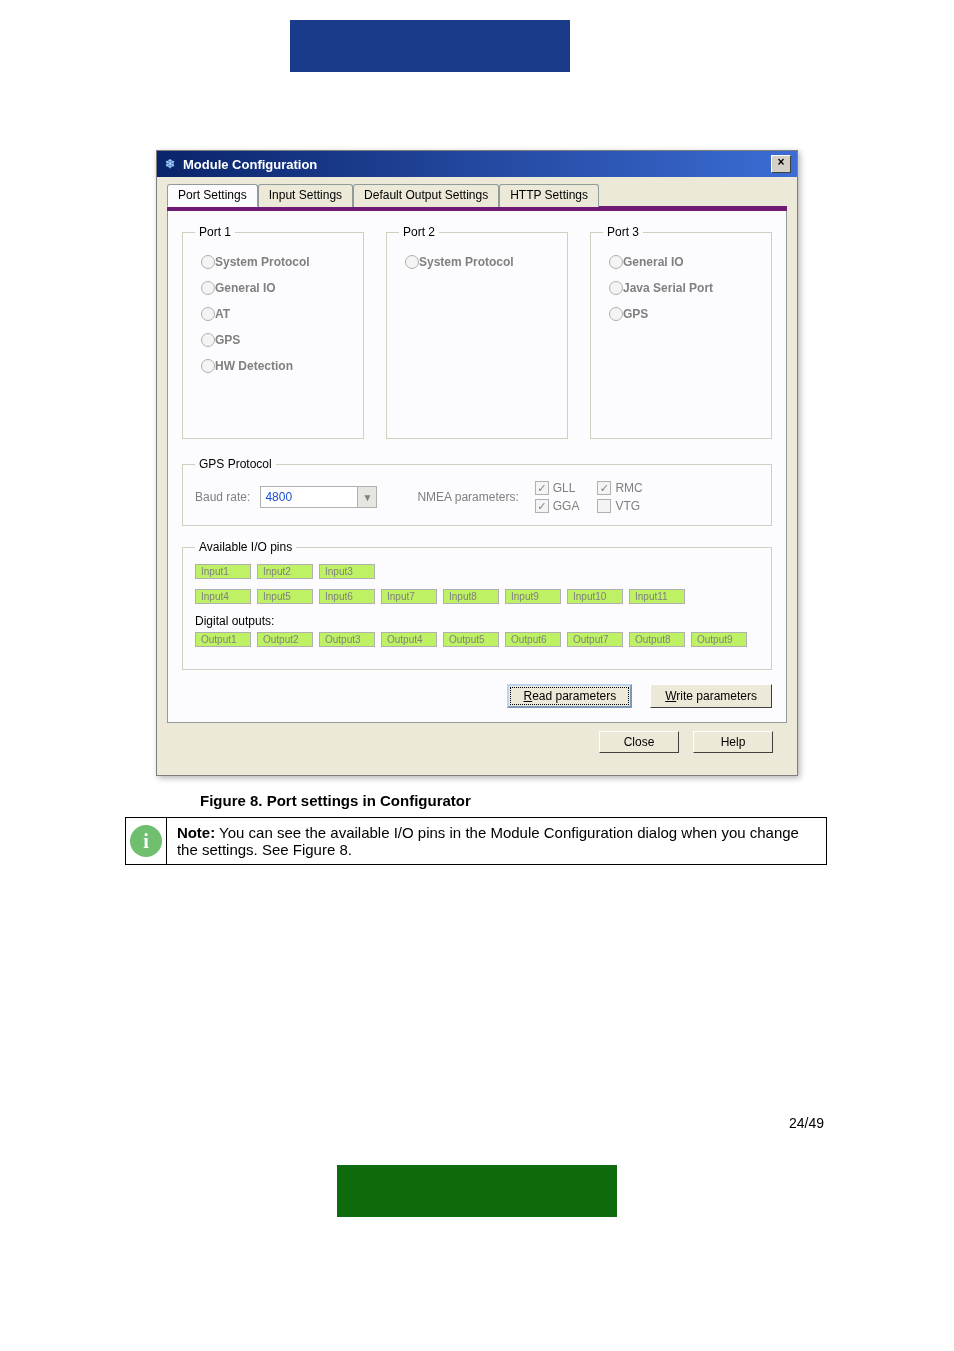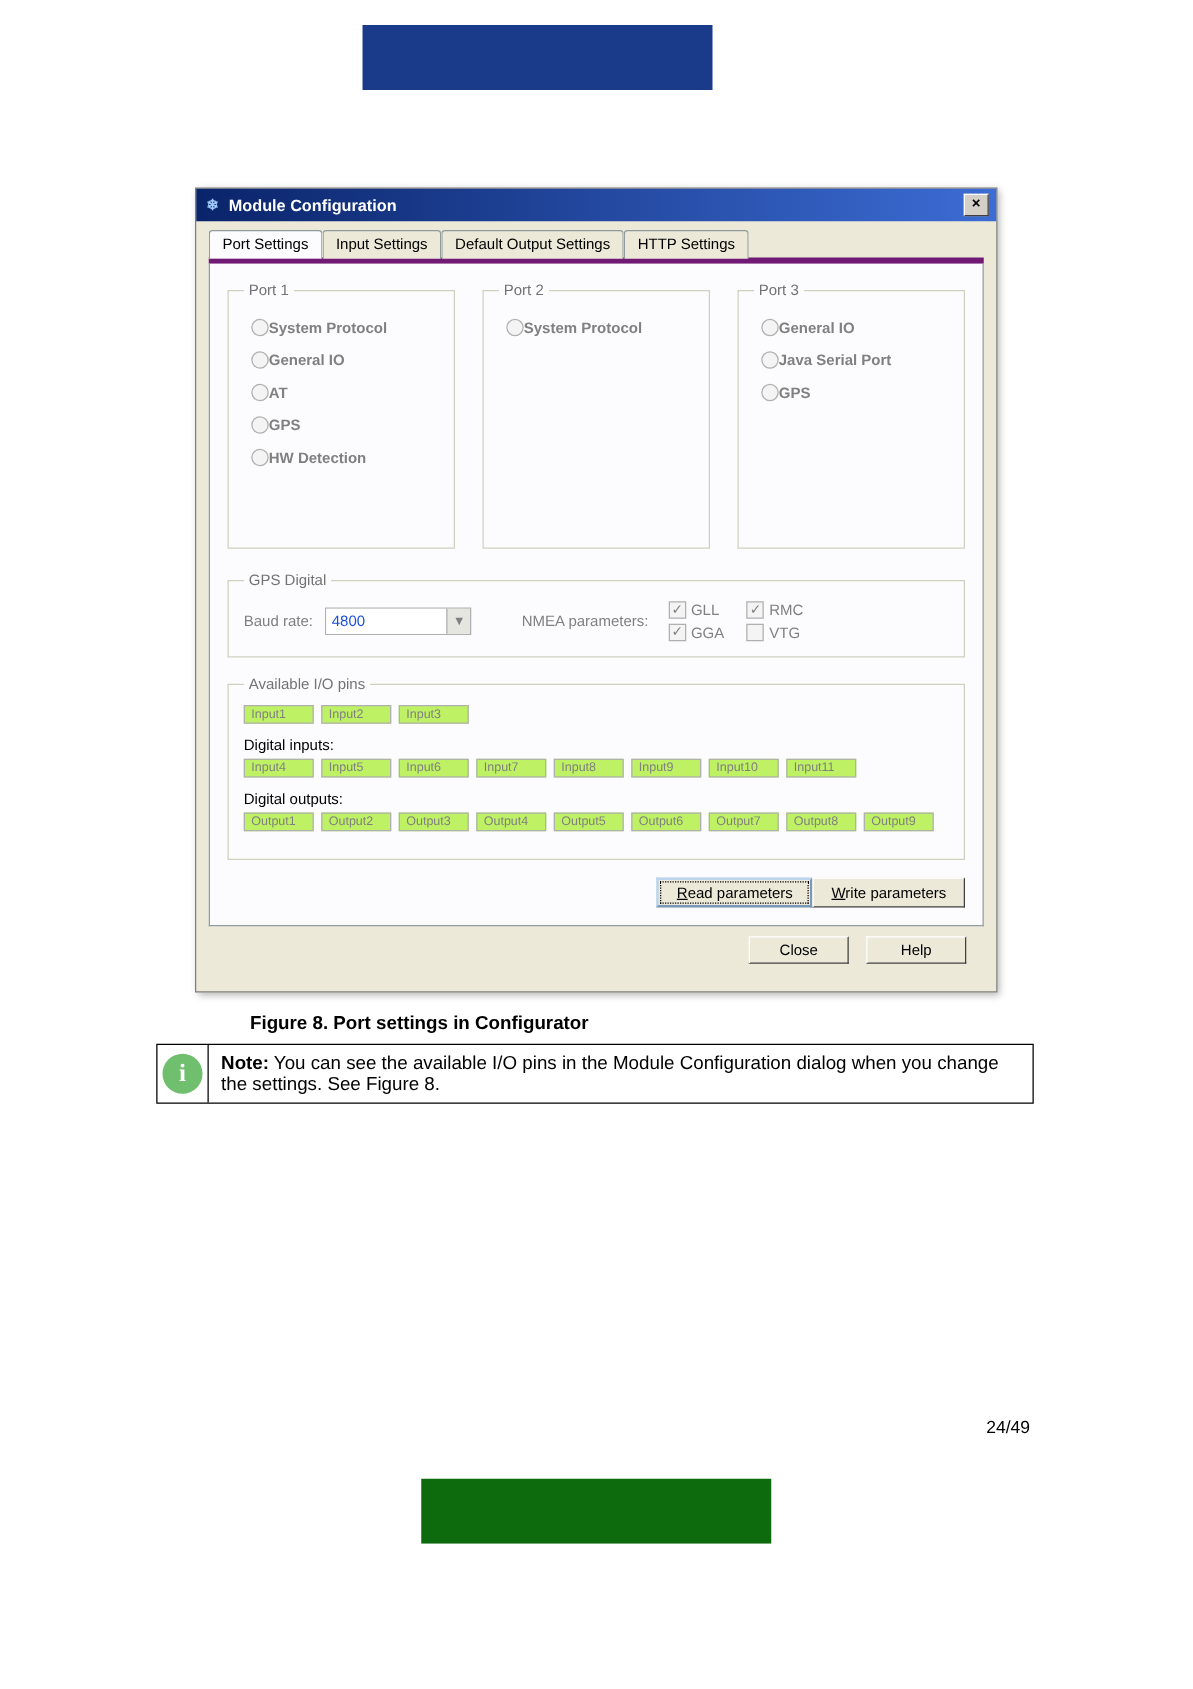--- a/index.html
+++ b/index.html
@@ -105,21 +105,21 @@
   }
   fieldset {
     border: 1px solid #d0d0bf;
     margin: 0;
     padding: 10px 12px 12px 12px;
     background: transparent;
     font-size: 12px;
   }
   fieldset legend {
     font-size: 12px;
-    color: #737373;
+    color: #000000;
     padding: 0 4px;
   }
   .port-group { width: 178px; min-height: 190px; }
   .radio-row {
     display: flex;
     align-items: center;
     gap: 0;
     margin: 6px 0 12px 6px;
     font-size: 12px;
     font-weight: bold;
@@ -203,20 +203,21 @@
     color: #808080;
     font-size: 10px;
     padding: 1px 5px;
     min-width: 44px;
     text-align: left;
   }
 
   .param-buttons {
     display: flex;
     justify-content: flex-end;
+    gap: 18px;
     margin-top: 14px;
   }
   .btn {
     font-size: 12px;
     background: #ece9d8;
     border: 1px solid #404040;
     border-top-color: #fff;
     border-left-color: #fff;
     padding: 3px 14px;
     cursor: pointer;
@@ -354,21 +355,21 @@
                 <span>Java Serial Port</span>
               </div>
             <div class="radio-row disabled">
                 <span class="radio disabled"></span>
                 <span>GPS</span>
               </div>
           </fieldset>
         </div>
 
         <fieldset class="gps-settings">
-          <legend>GPS Digital</legend>
+          <legend>GPS Protocol</legend>
           <div class="gps-inner">
             <span>Baud rate:</span>
             <span class="combo">
               <input disabled="" value="4800" style="">
               <span class="arrow">▼</span>
             </span>
             <span style="margin-left:30px">NMEA parameters:</span>
             <div class="nmea-block">
               <span class="chk">
                   <span class="chkbox">✓</span>
@@ -392,21 +393,20 @@
 
         <fieldset class="io-group">
           <legend>Available I/O pins</legend>
 
           <div class="pin-row">
             <span class="pin">Input1</span>
             <span class="pin">Input2</span>
             <span class="pin">Input3</span>
           </div>
 
-          <div class="io-section-label">Digital inputs:</div>
           <div class="pin-row">
             <span class="pin">Input4</span>
             <span class="pin">Input5</span>
             <span class="pin">Input6</span>
             <span class="pin">Input7</span>
             <span class="pin">Input8</span>
             <span class="pin">Input9</span>
             <span class="pin">Input10</span>
             <span class="pin">Input11</span>
           </div>

